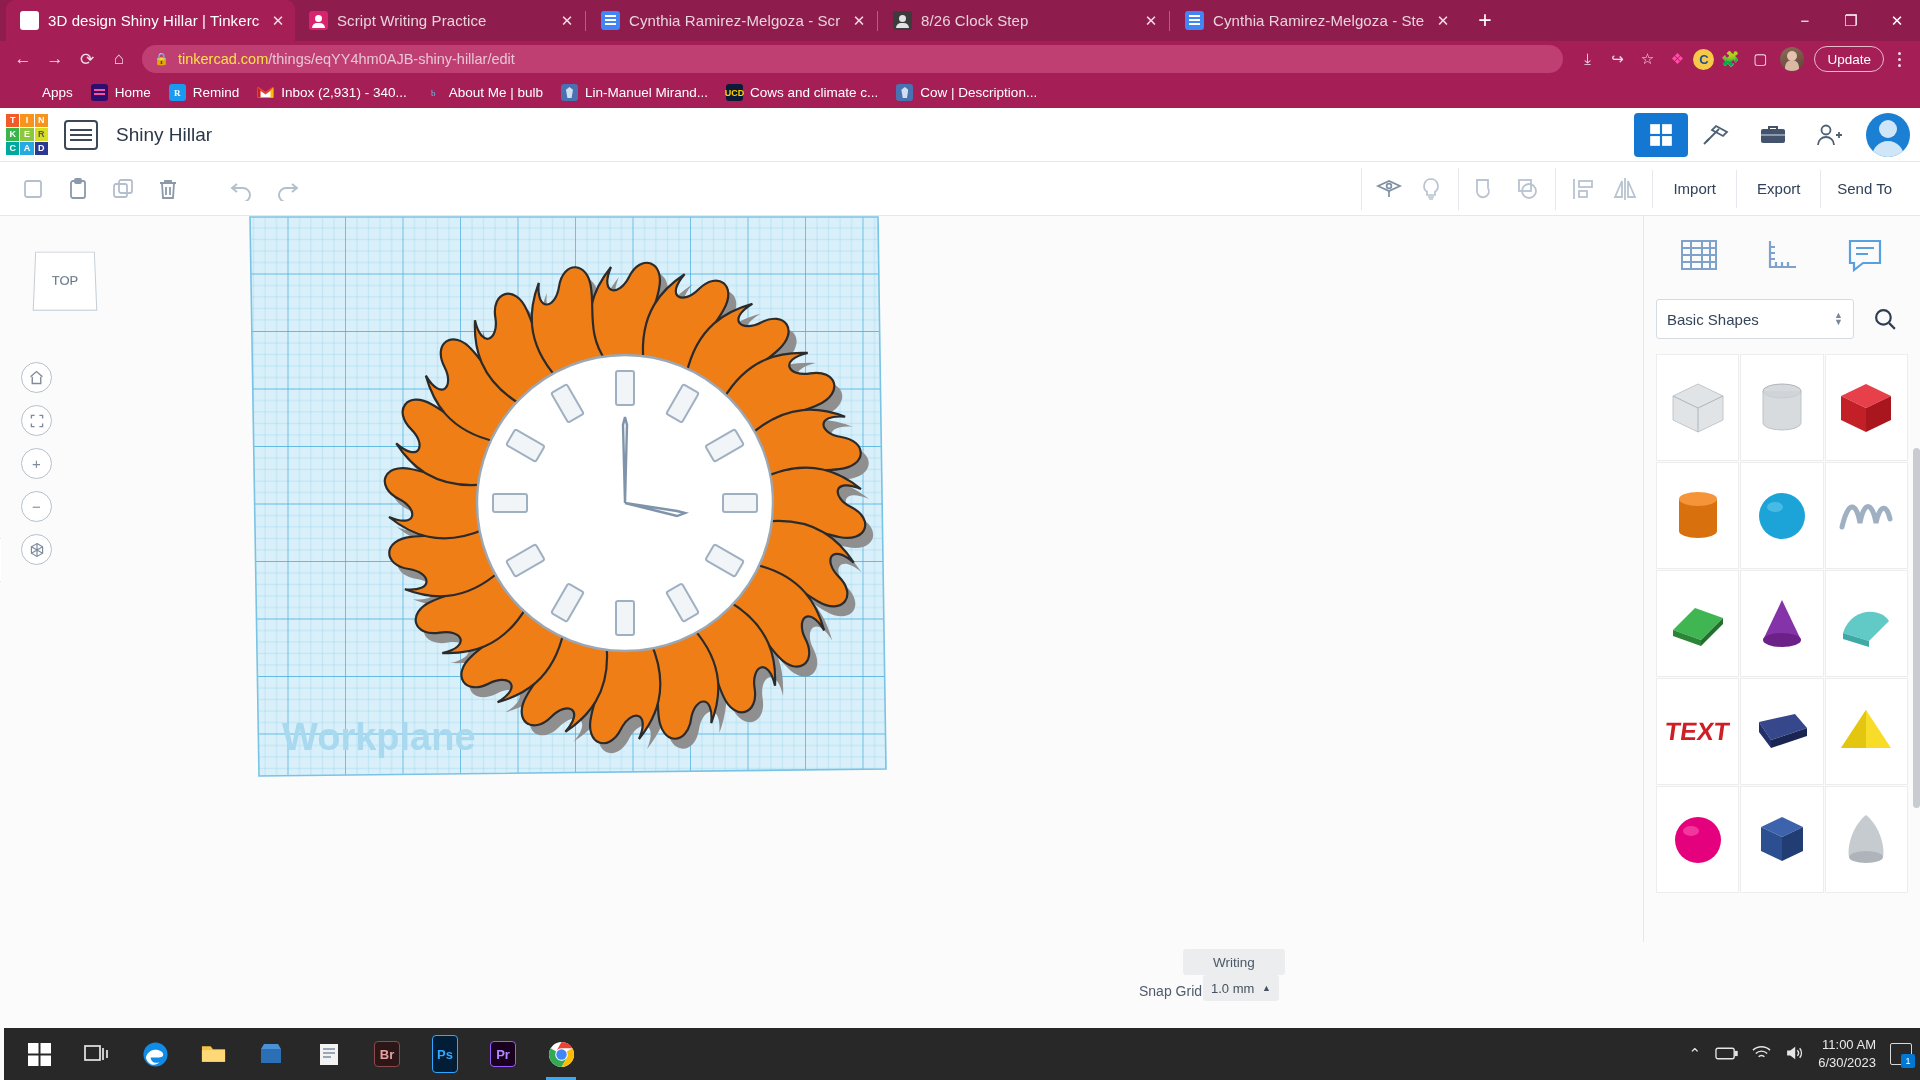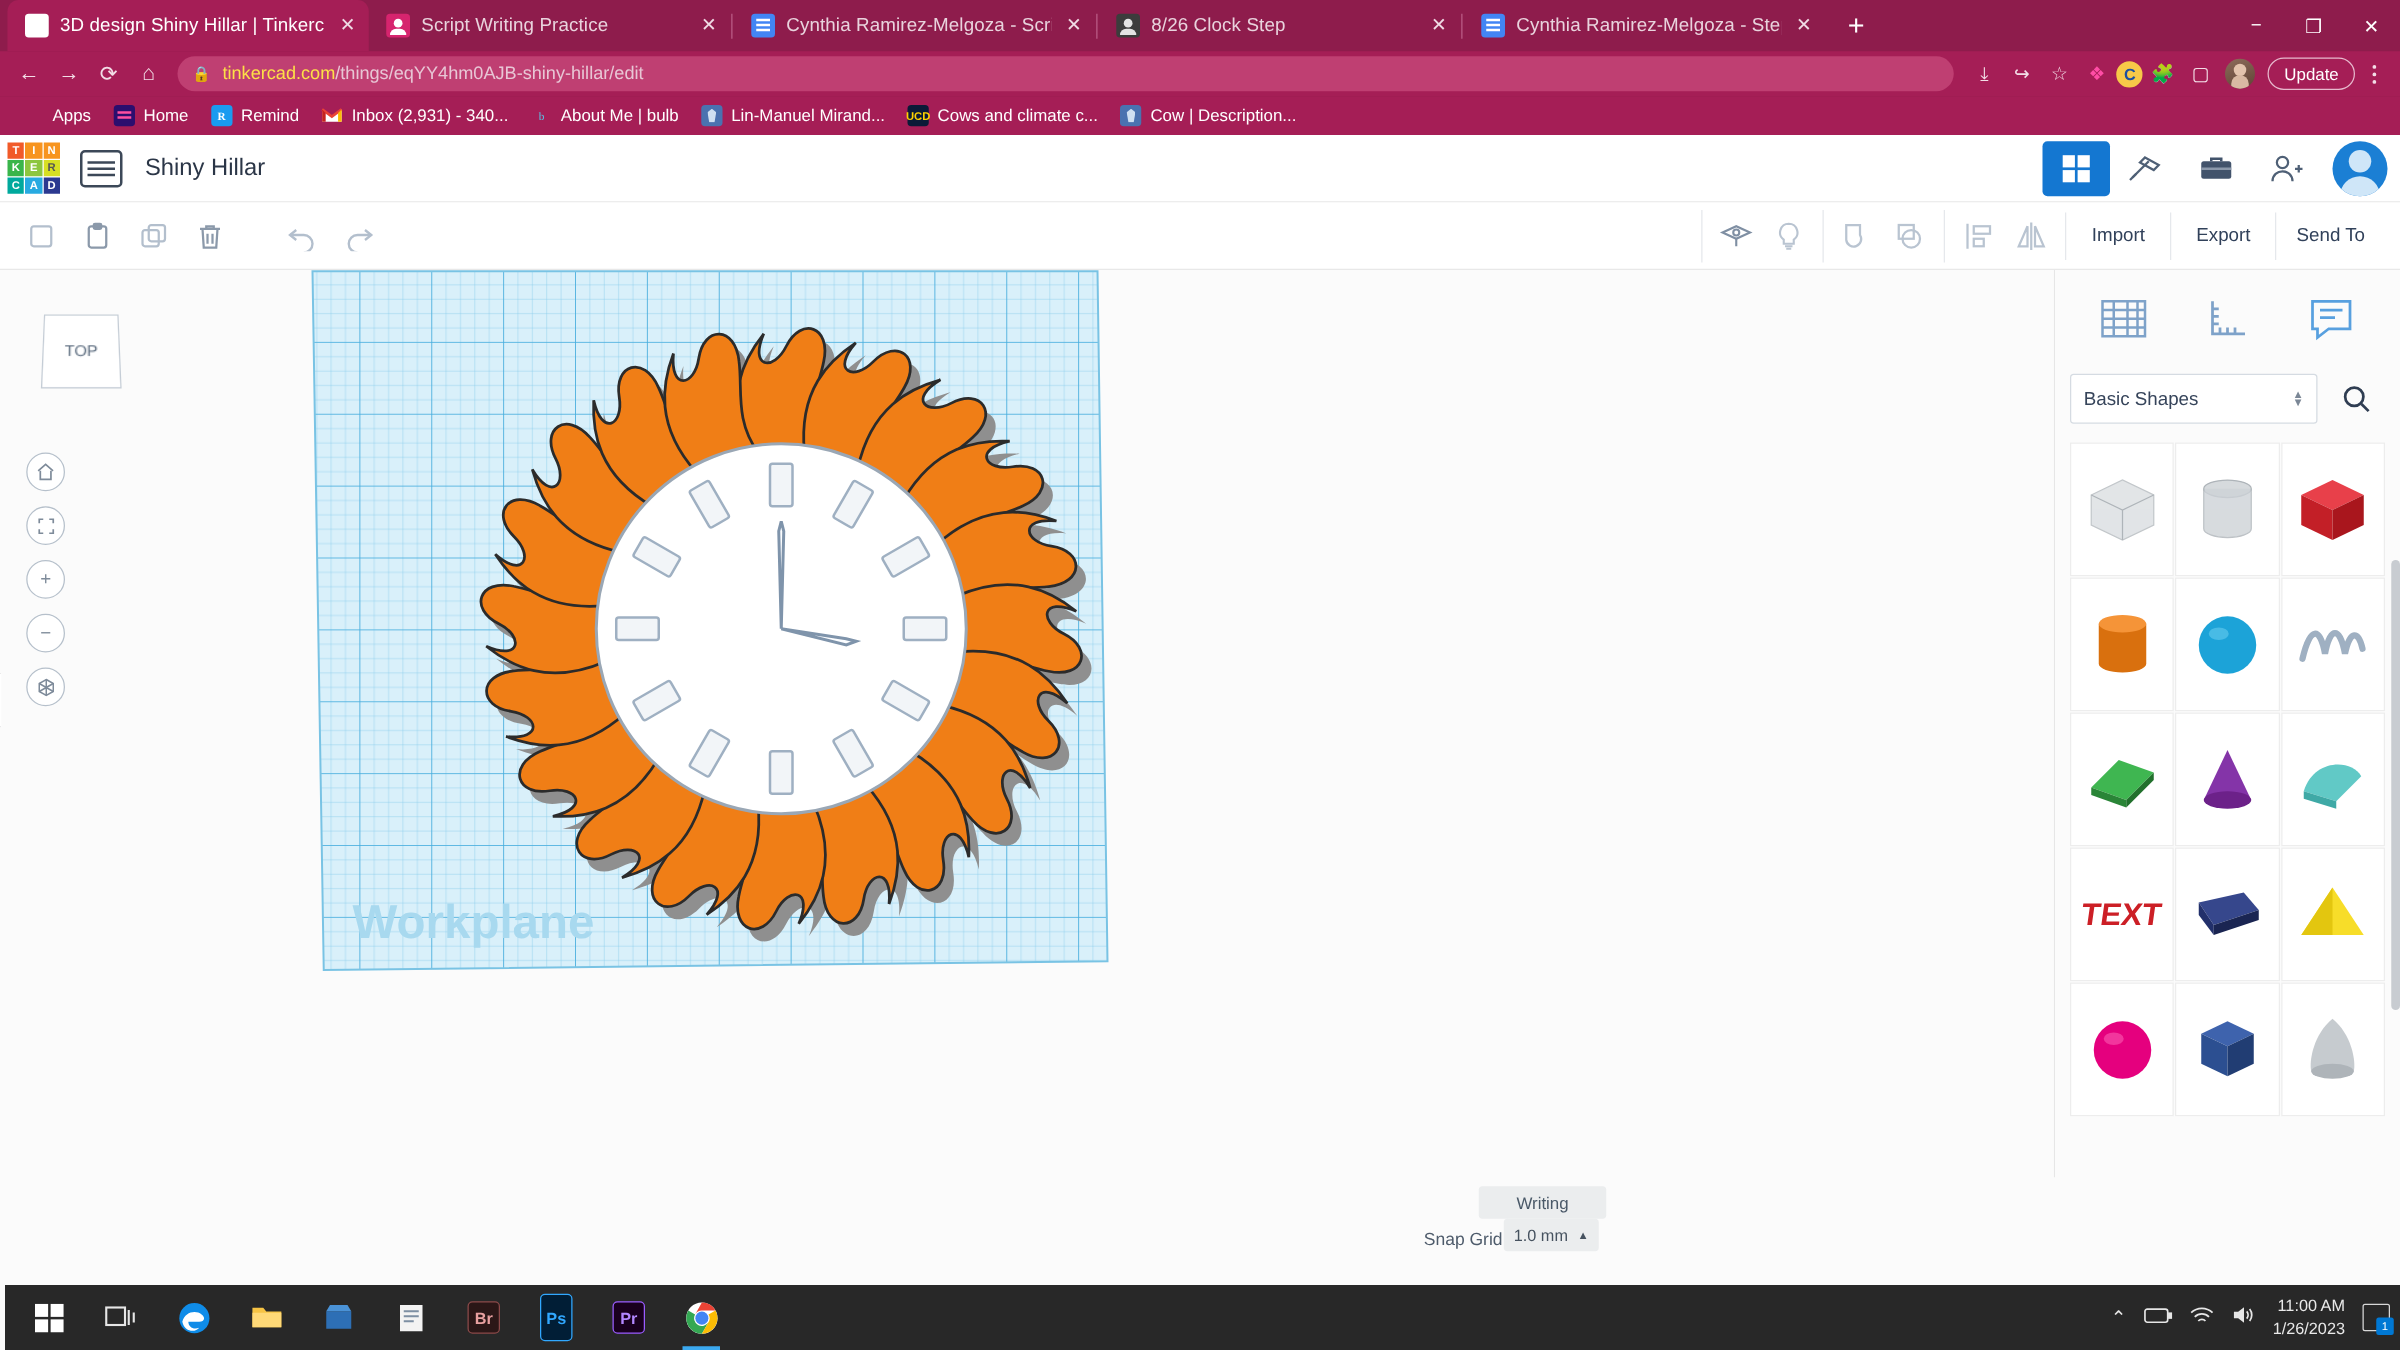--- a/index.html
+++ b/index.html
@@ -936,21 +936,21 @@
           </svg>
       </span>
       <span class="tray-icon">
         <svg width="19" height="16" viewBox="0 0 20 16" fill="none" stroke="#e6e6e6" stroke-width="1.5">
             <path d="M3 6h3l4-3v10l-4-3H3z" fill="#e6e6e6"></path>
             <path d="M13 5a4.5 4.5 0 010 6M15.5 3a8 8 0 010 10"></path>
           </svg>
       </span>
       <span class="clock">
         <div>11:00 AM</div>
-        <div>1/26/2023</div>
+        <div>6/30/2023</div>
       </span>
       <span class="notif-badge">
         <span>1</span>
       </span>
     </div>
   </div>
 
 </div>
 
 </body></html>

